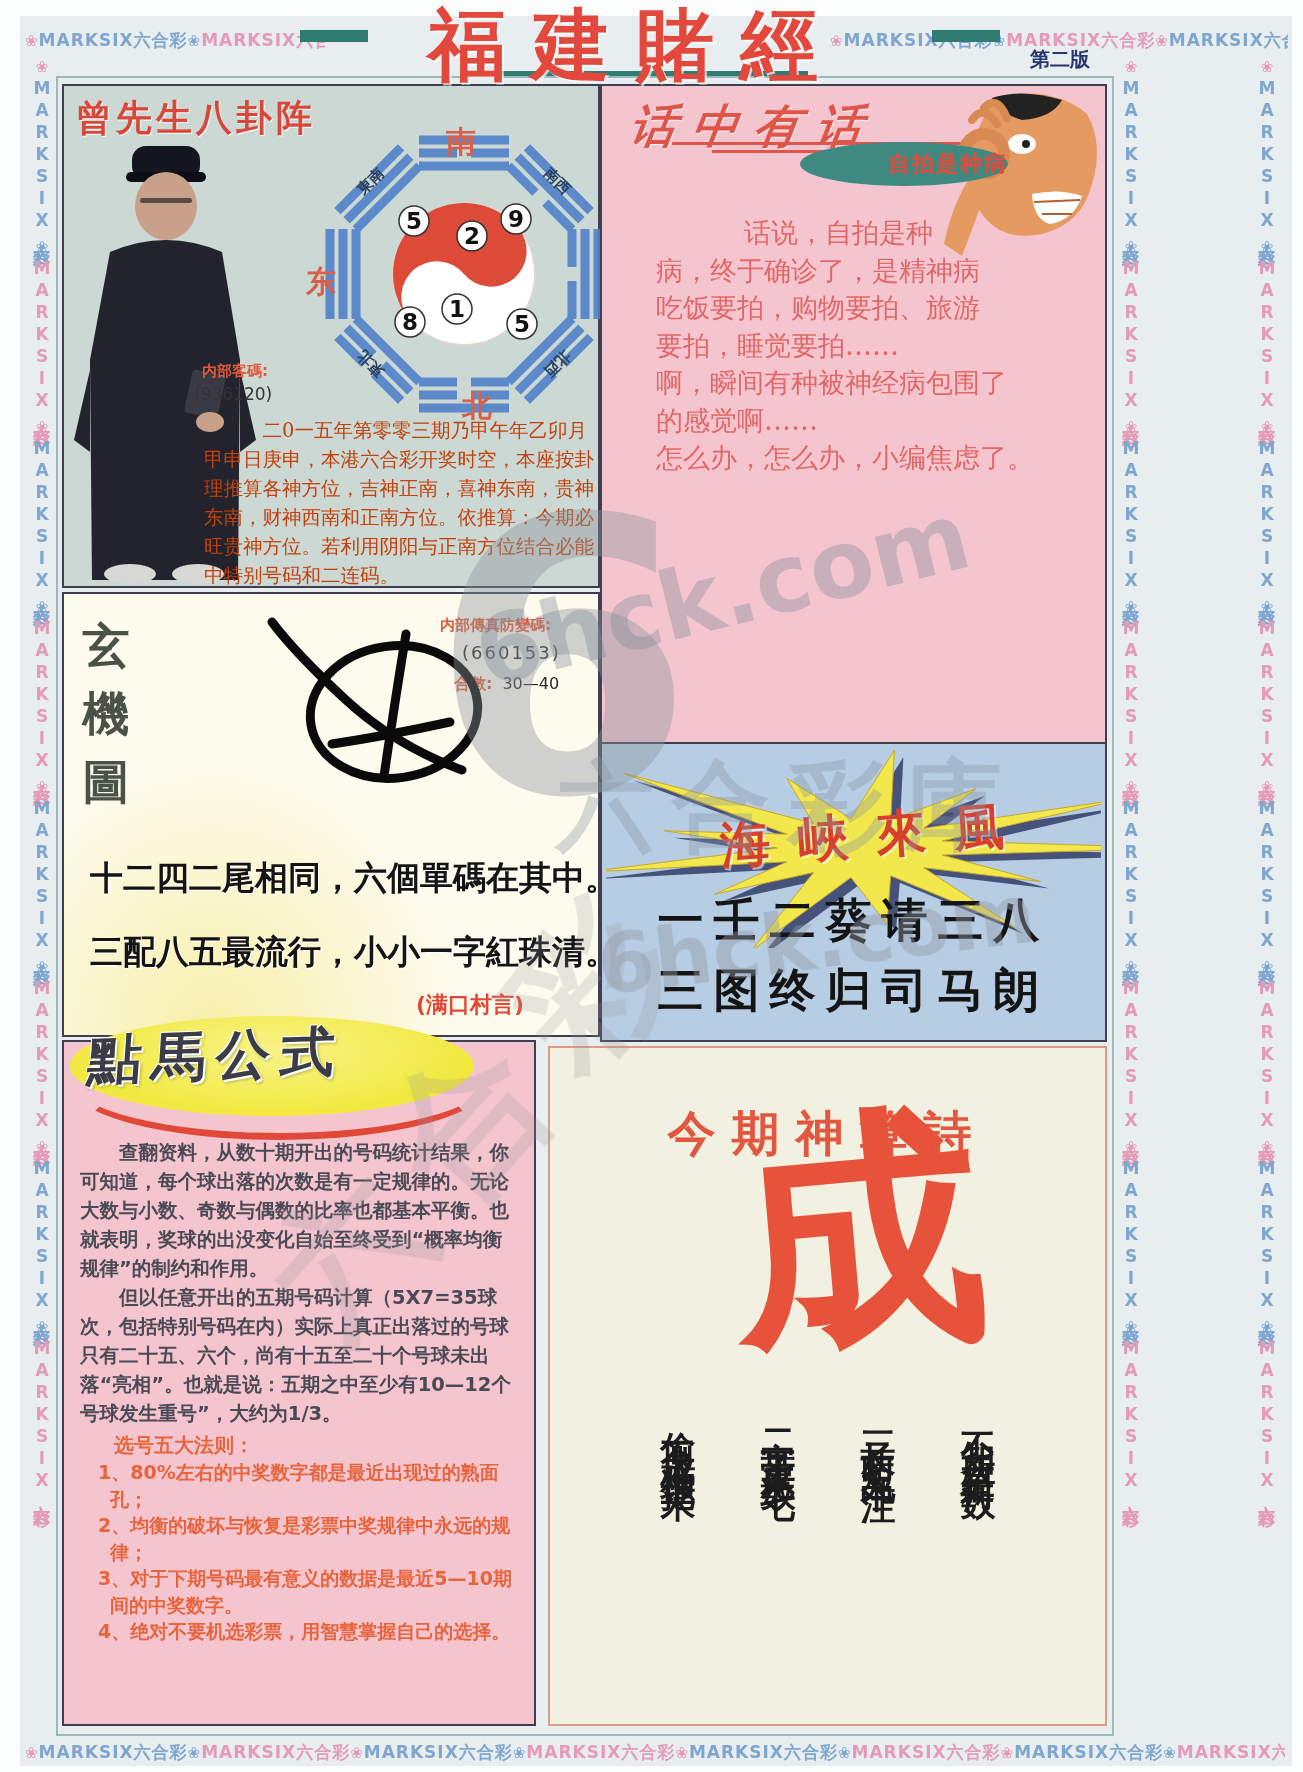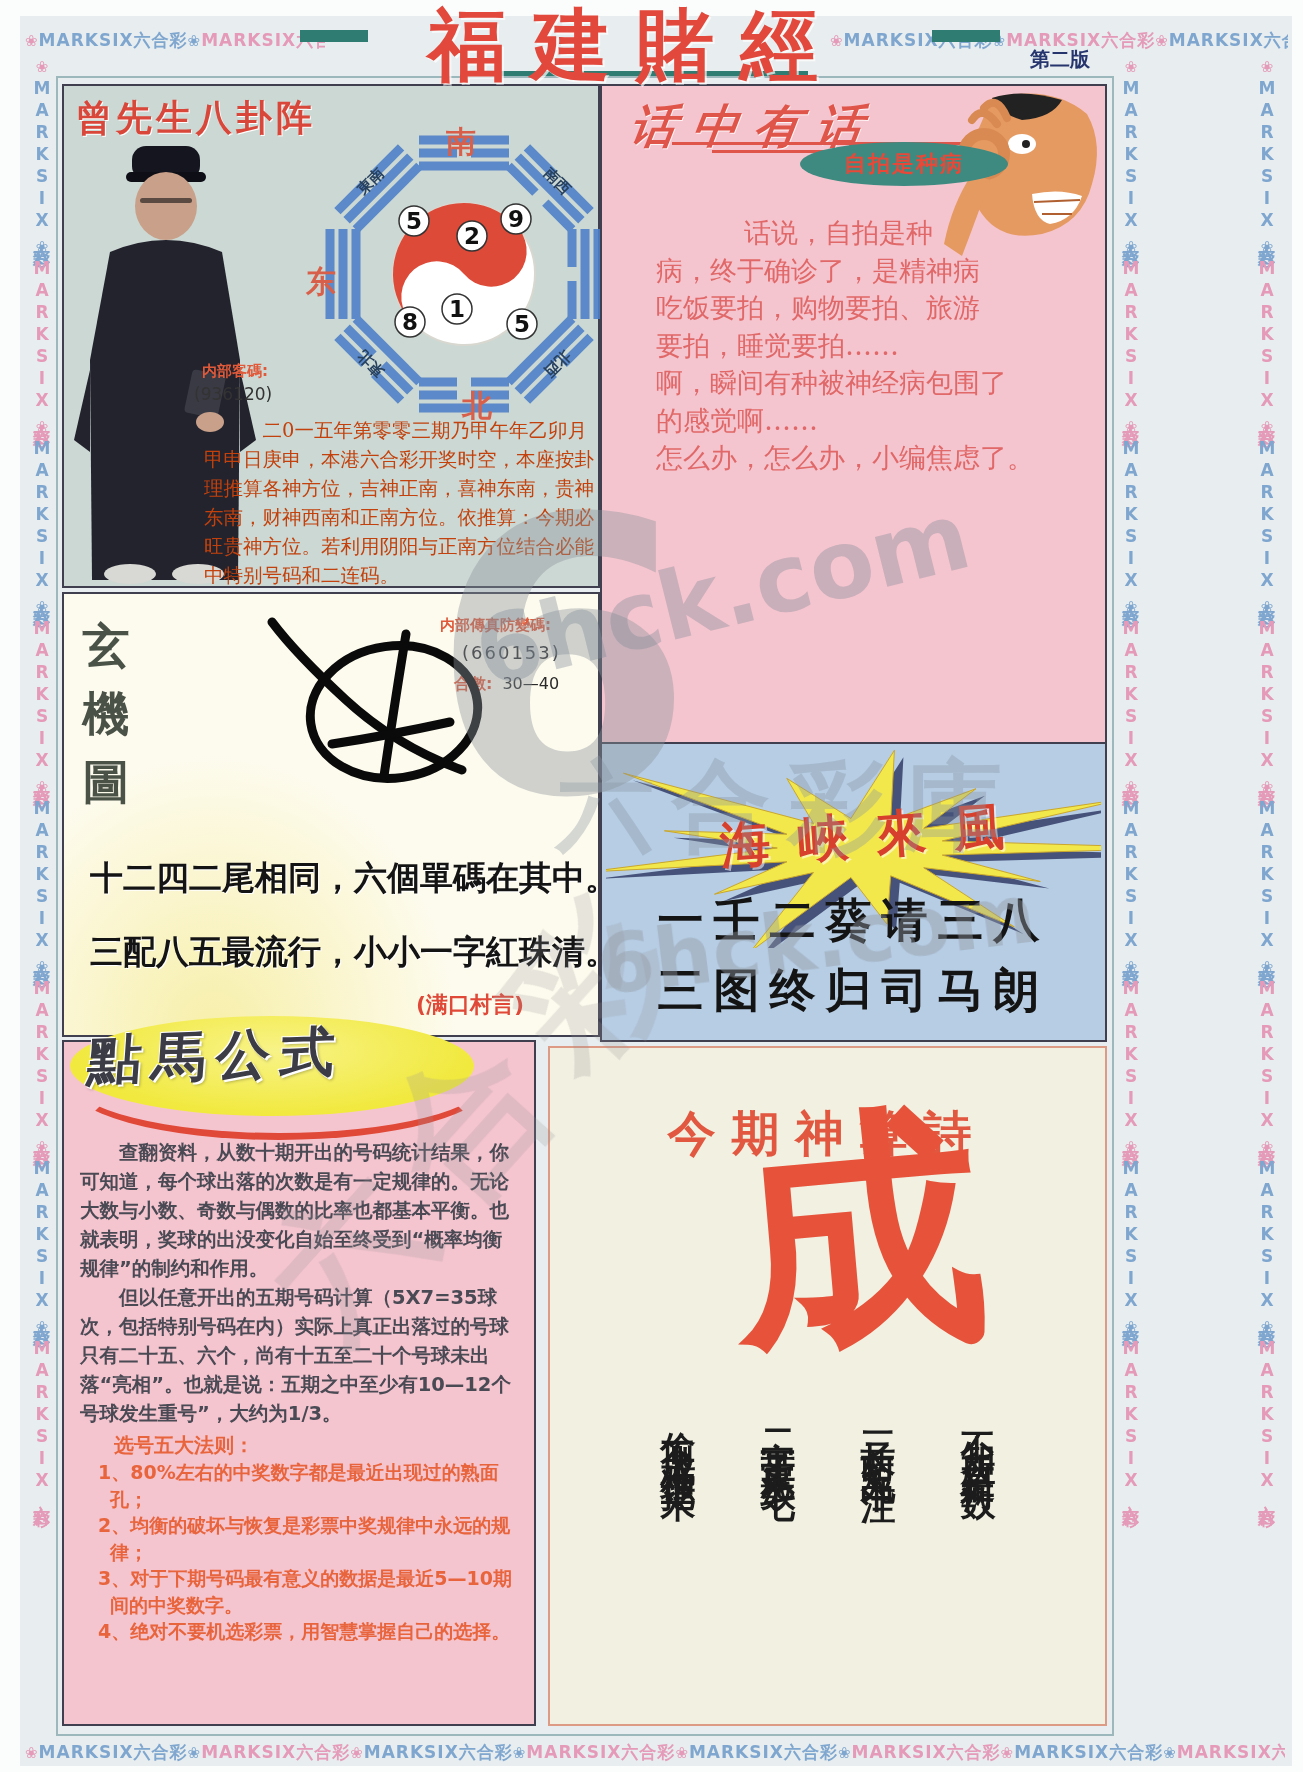--- a/index.html
+++ b/index.html
@@ -41,21 +41,21 @@
   .dir{position:absolute;font-size:30px;font-weight:bold;color:#d8604a;
        font-family:"DejaVu Serif","Liberation Serif",serif;}
   .corner{position:absolute;font-size:15px;font-weight:bold;color:#27415f;}
 
   .b2-title{left:28px;top:10px;font-size:46px;font-weight:bold;color:#e0554a;
             font-style:italic;letter-spacing:16px;transform:skewX(-8deg);
             font-family:"DejaVu Serif","Liberation Serif",serif;white-space:nowrap;
             text-shadow:1px 1px 0 rgba(255,255,255,.8);}
   .b2-line{height:3px;background:#e0554a;}
   .badge{left:198px;top:56px;width:208px;height:44px;background:#3e8a80;border-radius:50%;
-         display:flex;align-items:center;justify-content:center;}
+         display:flex;align-items:center;justify-content:flex-end;}
   .badge span{color:#e84838;font-size:22px;font-weight:bold;letter-spacing:2px;}
   .b2-body{left:14px;top:128px;margin-left:40px;}
   .b2-body div{font-size:27px;color:#e06868;line-height:37.5px;white-space:nowrap;
                font-family:"DejaVu Serif","Liberation Serif",serif;}
   .b2-body div:first-child{padding-left:88px;}
 
   .b3-title{left:12px;top:18px;font-size:47px;font-weight:bold;color:#4a5248;line-height:68px;
             font-family:"DejaVu Serif","Liberation Serif",serif;width:60px;text-align:center;}
   .b3-red1{left:376px;top:22px;font-size:15px;font-weight:bold;color:#e05a3a;}
   .b3-red2{left:398px;top:48px;font-size:18px;color:#2a2a2a;letter-spacing:2px;}

